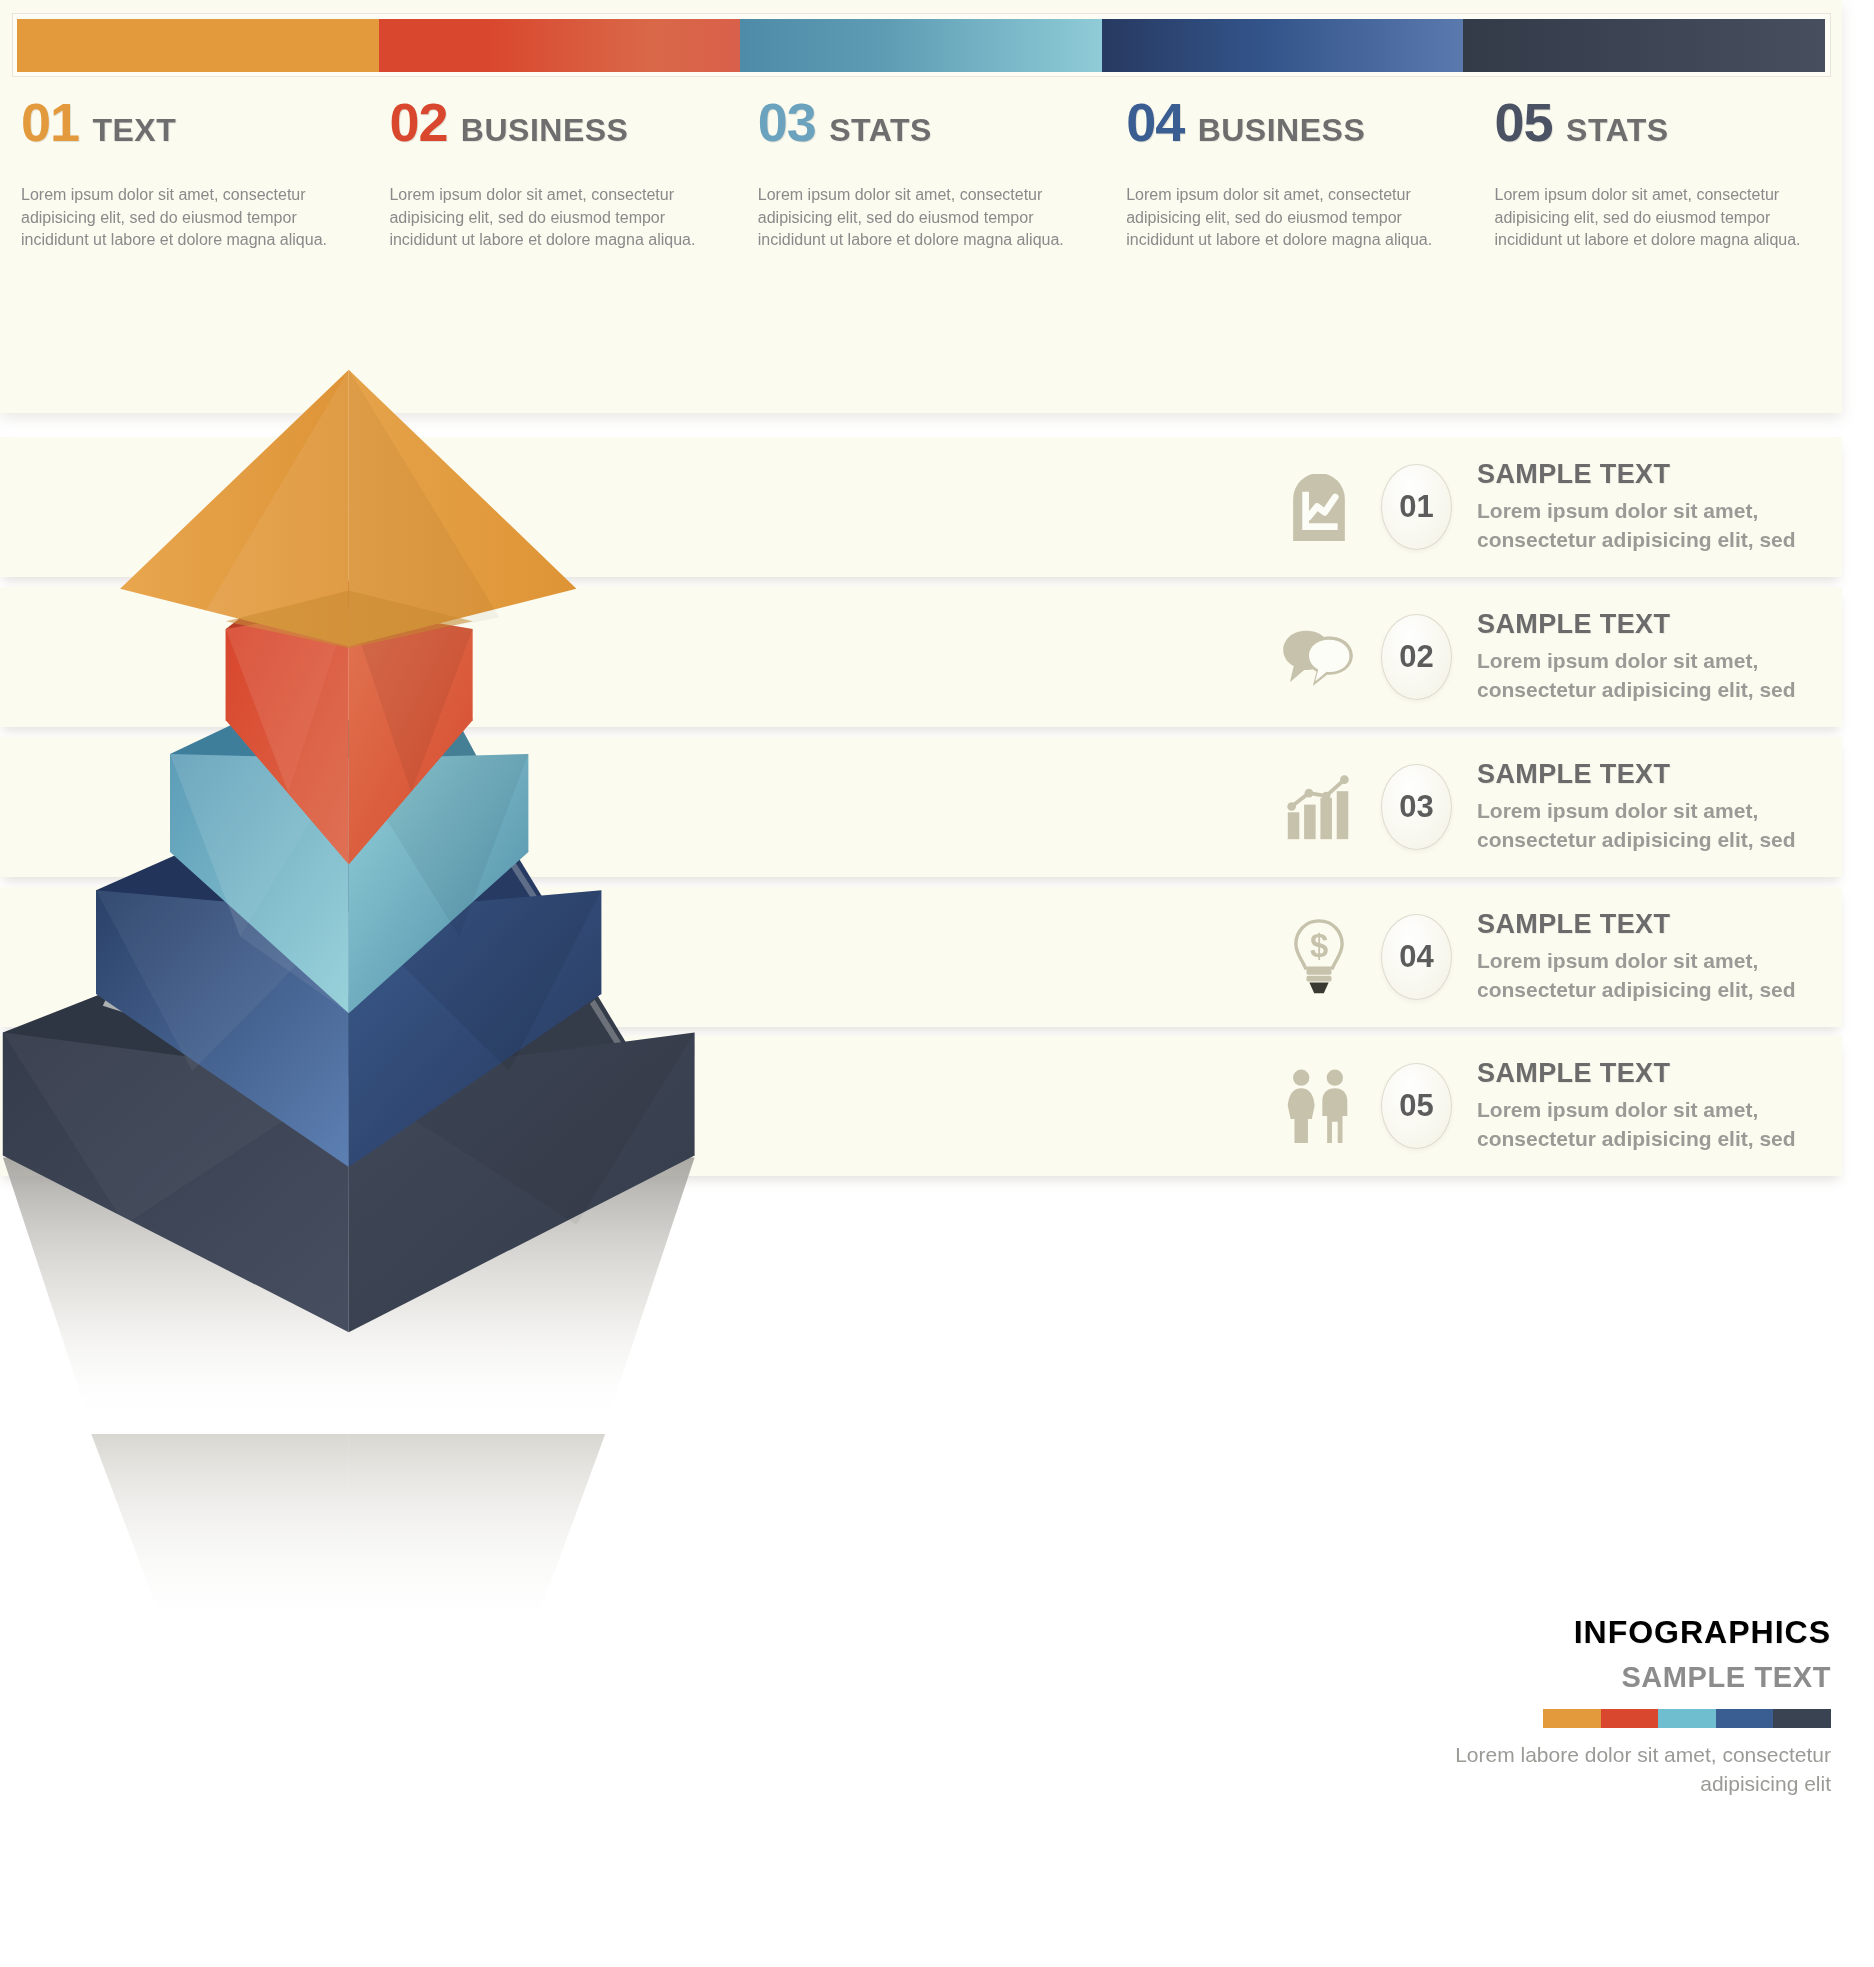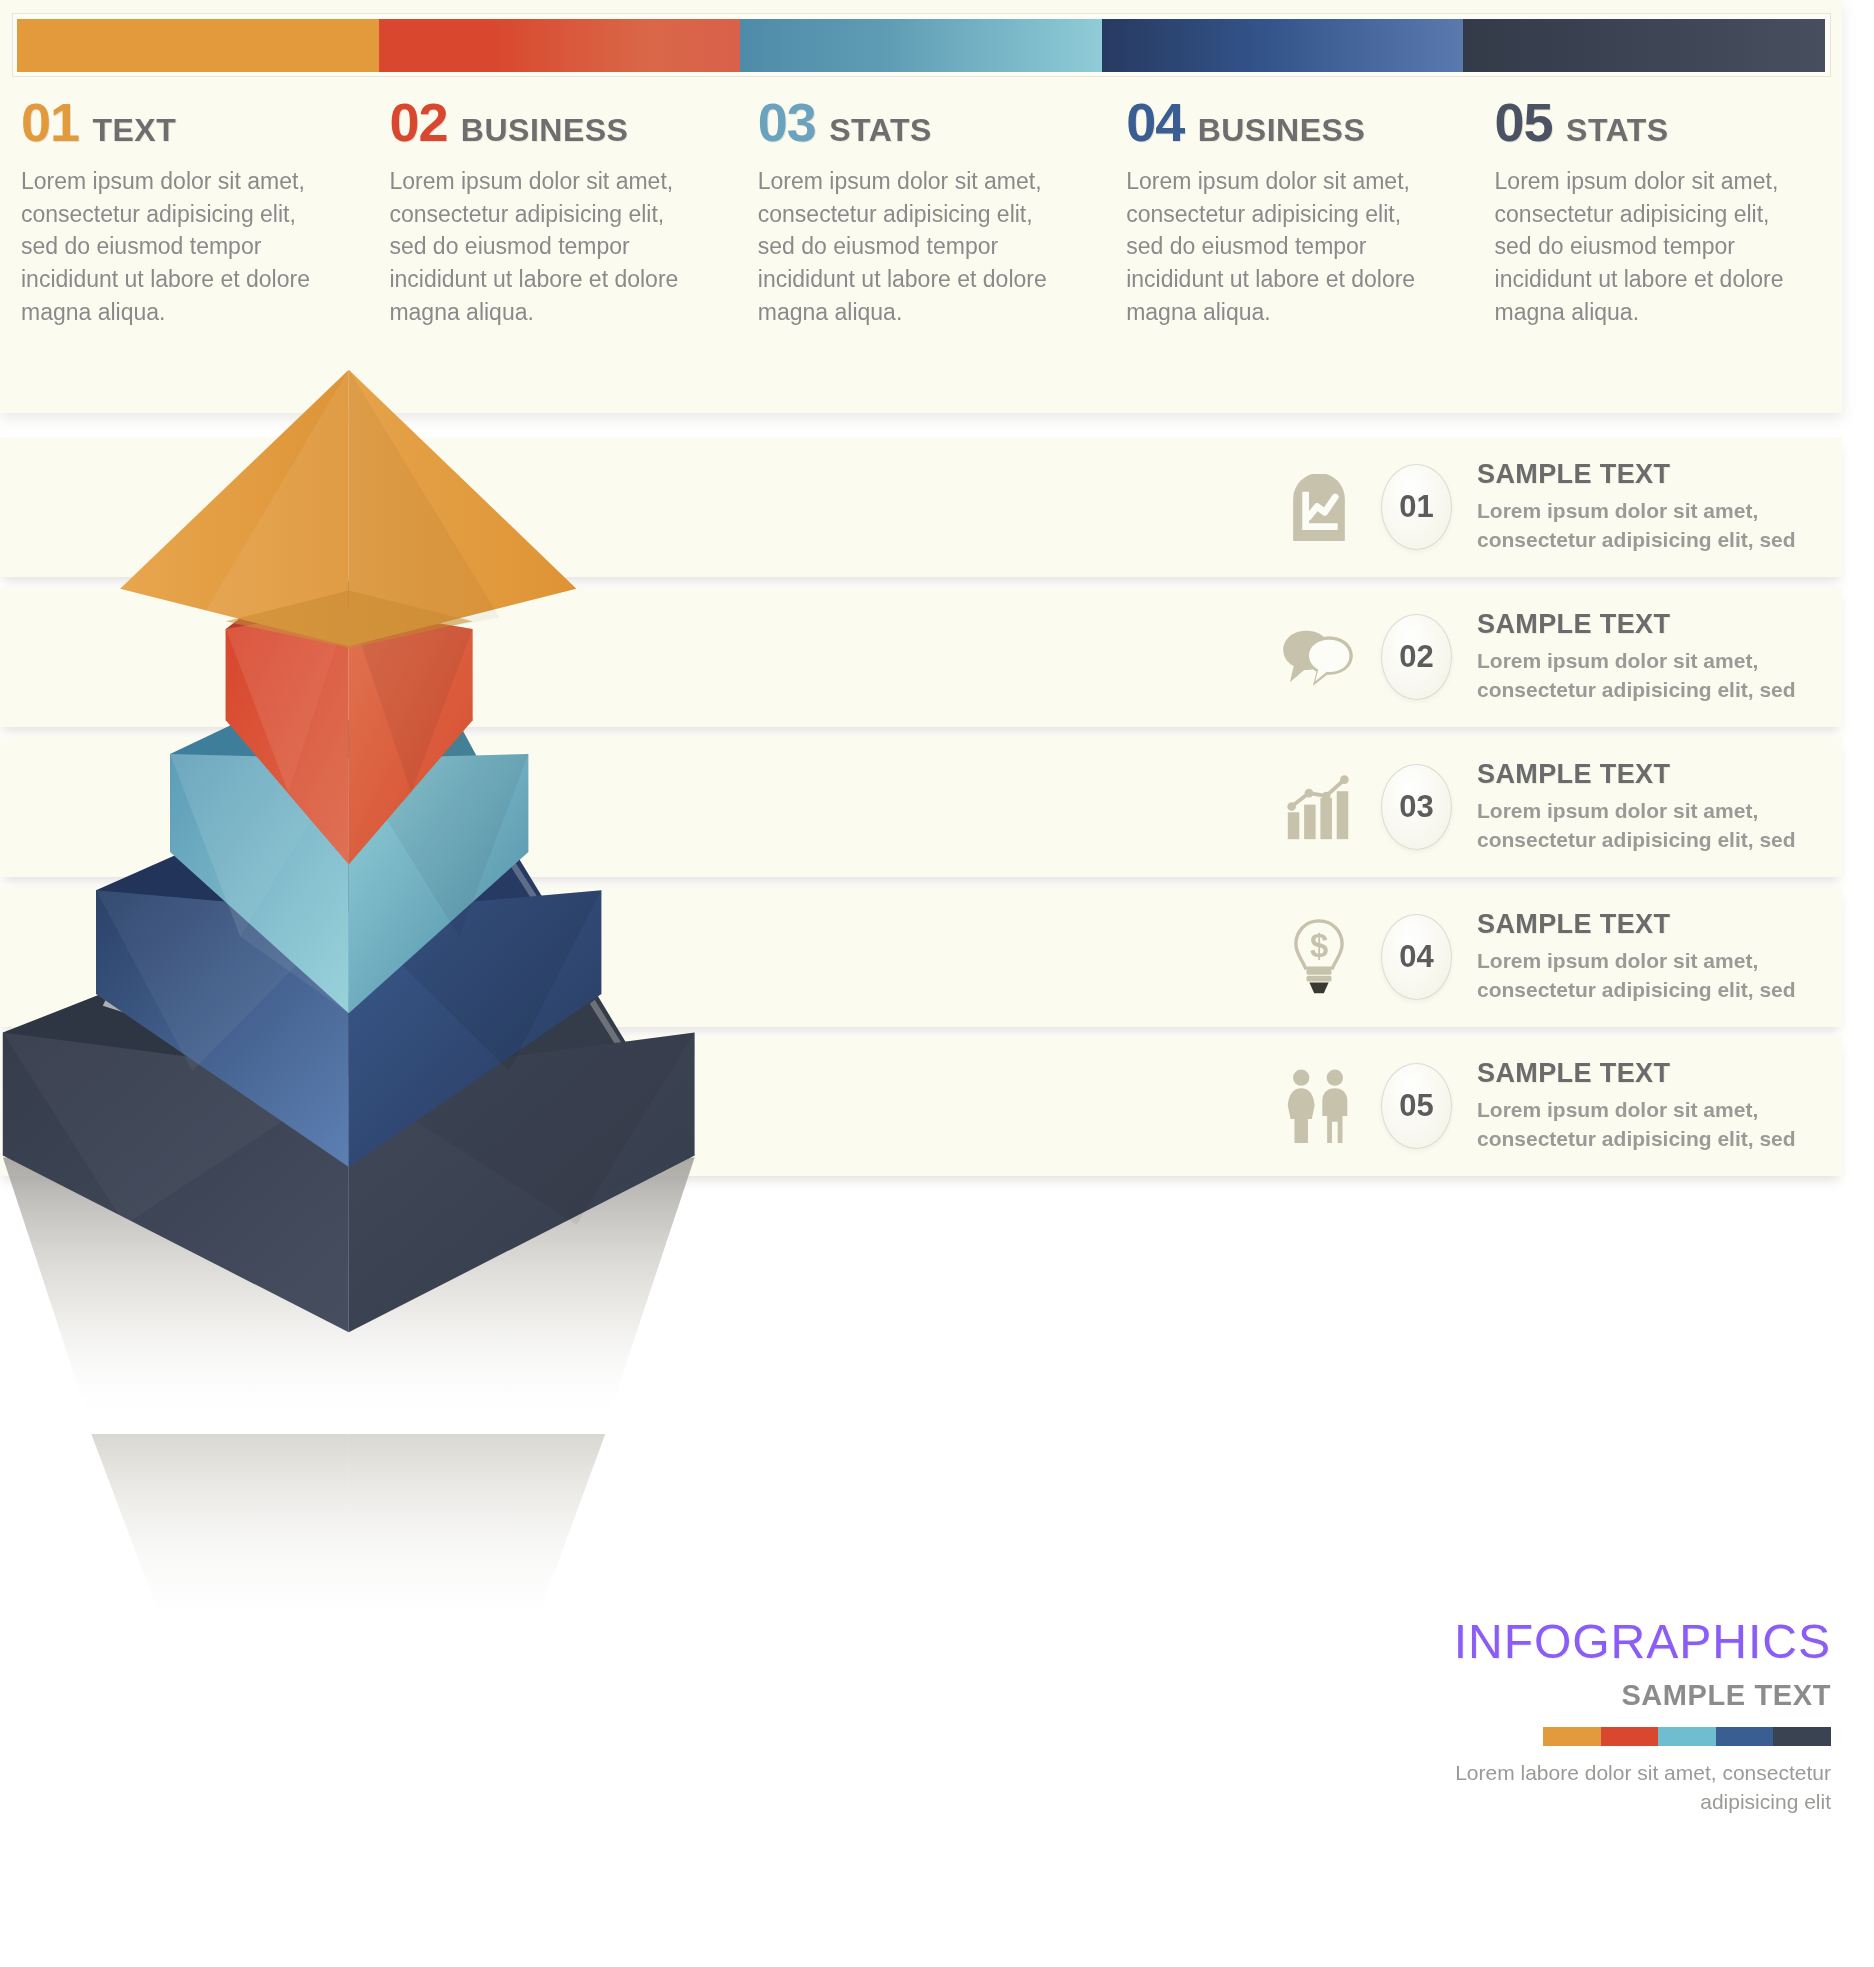--- a/index.html
+++ b/index.html
@@ -31,21 +31,21 @@
   .col-title{ display:flex; align-items:baseline; gap:13.4px; white-space:nowrap; }
   .col-num{
     font-size:54px; font-weight:bold; letter-spacing:-1px;
     text-shadow:1px 1px 0 rgba(0,0,0,.10);
   }
   .col-word{
     font-size:32px; font-weight:bold; color:#6e6e6e; letter-spacing:0.5px;
     text-shadow:1px 1px 0 rgba(0,0,0,.08);
   }
   .col-body{
-    margin-top:12px; font-size:23px; line-height:1.42; color:#8a8a8a;
+    margin-top:31px; font-size:16px; line-height:1.42; color:#8a8a8a;
     max-width:317px;
   }
 
   
   .mid{
     position:absolute; left:0; top:437px; width:1874px; height:1530px;
   }
 
   
   .strip{
@@ -82,21 +82,21 @@
 
   
   .pyr{ position:absolute; left:0; top:-77px; width:1076px; height:1249px; }
   .pyr svg{ display:block; }
 
   
   .brand{
     position:absolute; right:43px; top:1177px; width:461px; text-align:right;
   }
   .brand-title{
-    font-size:48px; font-weight:normal; color:#8b5cf6; letter-spacing:1px;
+    font-size:32px; font-weight:bold; color:#000000; letter-spacing:1px;
     text-shadow:1px 1px 0 rgba(0,0,0,.08);
   }
   .brand-sub{
     margin-top:9.6px; font-size:29px; font-weight:bold; color:#8c8c8c; letter-spacing:0.6px;
   }
   .brand-bar{ margin:15.4px 0 0 auto; width:288px; height:19px; display:flex; }
   .brand-bar span{ flex:1 1 0; }
   .brand-p{ margin-top:13.4px; font-size:21px; line-height:1.38; color:#9a9a96; }
 </style>
 </head>

